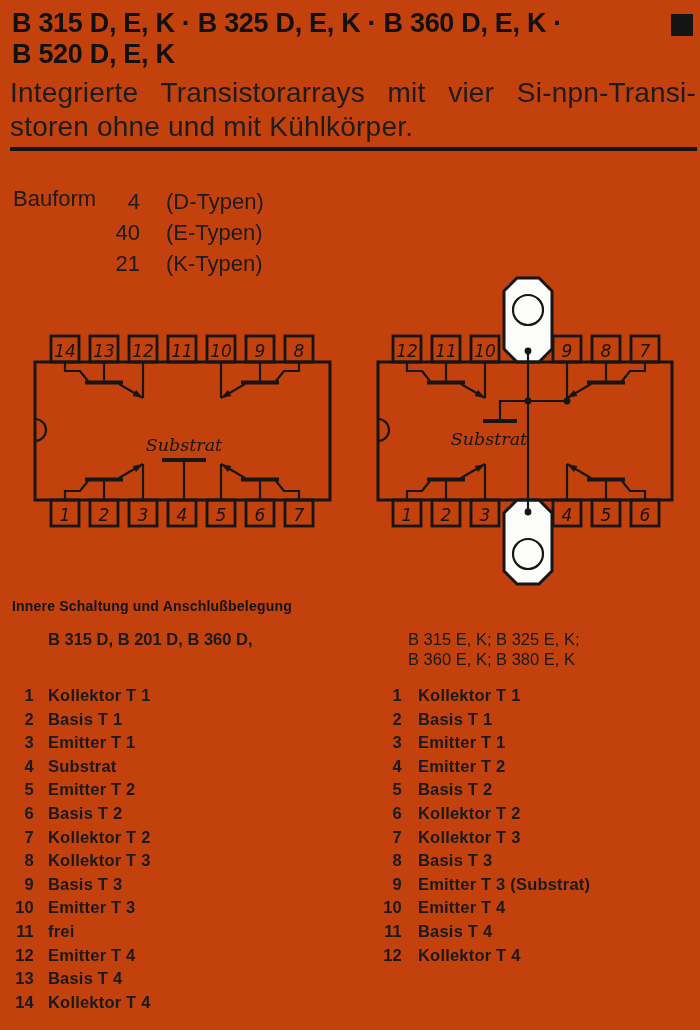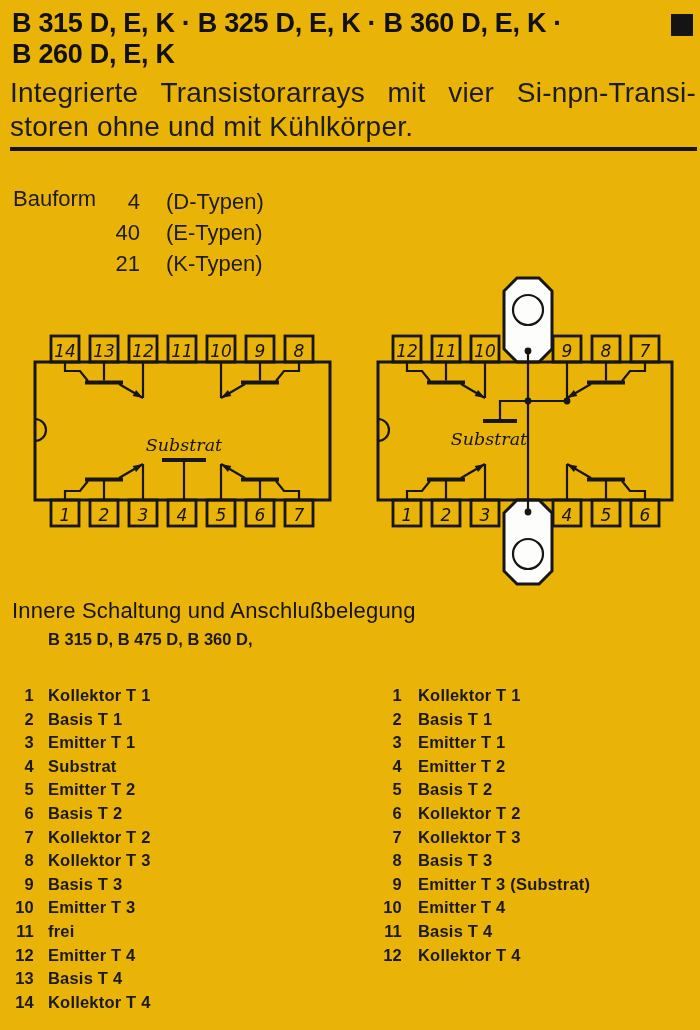--- a/index.html
+++ b/index.html
@@ -1,18 +1,18 @@
 <!DOCTYPE html>
 <html><head>
 <meta charset="utf-8">
 <style>
   html,body{margin:0;padding:0;background:#e8e8e6;}
   .page{
     position:relative;width:700px;height:1030px;margin:0 auto;
-    background:#eab308;color:#161616;overflow:hidden;
+    background:#c2410c;color:#161616;overflow:hidden;
     font-family:"Liberation Sans",sans-serif;
   }
   
   .title{position:absolute;left:12px;top:8px;width:640px;
     font-size:27px;font-weight:700;letter-spacing:-0.3px;line-height:31px;color:#111;}
   .corner-square{position:absolute;left:671px;top:14px;width:22px;height:22px;background:#141414;}
   .subtitle{position:absolute;left:10px;top:76px;width:686px;
     font-size:28px;line-height:34px;color:#1c1c1c;letter-spacing:0.2px;}
   .subtitle .just{text-align:justify;text-align-last:justify;}
   .rule{position:absolute;left:10px;top:147px;width:687px;height:3.5px;background:#141414;}
@@ -21,21 +21,21 @@
   .bf-rows{position:absolute;left:108px;top:186px;font-size:22px;color:#1c1c1c;line-height:31px;}
   .bf-row{display:flex;}
   .bf-num{display:inline-block;width:32px;text-align:right;}
   .bf-type{margin-left:26px;}
   
   .diagram-svg{position:absolute;left:0;top:270px;}
   .pin-num-text{font-family:"DejaVu Sans","Liberation Sans",sans-serif;font-style:italic;
     font-size:17px;font-weight:500;fill:#161616;}
   .substrat-text{font-family:"DejaVu Serif",serif;font-style:italic;font-size:17.5px;fill:#161616;}
   
-  .section-heading{position:absolute;left:12px;top:598px;font-size:22px;font-weight:400;
+  .section-heading{position:absolute;left:12px;top:598px;font-size:14px;font-weight:700;
     letter-spacing:0.2px;color:#141414;}
   .col-header{position:absolute;top:629px;font-size:16.5px;line-height:20px;color:#1a1a1a;}
   .col-header.left{left:48px;font-weight:700;}
   .col-header.right{left:408px;font-weight:400;}
   .pin-list{position:absolute;top:684px;font-size:16.5px;font-weight:700;color:#1a1a1a;
     line-height:23.6px;letter-spacing:0.2px;}
   .pin-list.left{left:12px;}
   .pin-list.right{left:374px;}
   .pin-row{display:flex;}
   .pin-list.left .pin-num{display:inline-block;width:22px;text-align:right;}
@@ -50,21 +50,21 @@
   svg .dot{fill:#161616;stroke:none;}
   svg .arr{fill:#161616;stroke:none;}
 </style>
 </head>
 <body>
 
 <div class="page">
 
   <div class="title">
     <div>B 315 D, E, K · B 325 D, E, K · B 360 D, E, K ·</div>
-    <div>B 260 D, E, K</div>
+    <div>B 520 D, E, K</div>
   </div>
   <div class="corner-square"></div>
 
   <div class="subtitle">
     <div class="just">Integrierte Transistorarrays mit vier Si-npn-Transi-</div>
     <div>storen ohne und mit Kühlkörper.</div>
   </div>
   <div class="rule"></div>
 
   <div class="bf-label">Bauform</div>
@@ -255,21 +255,25 @@
         <path class="ln" d="M 591 208 L 567 194"></path>
         <path class="ln" d="M 567 230 L 567 194"></path>
         <polygon class="arr" points="567,194 573.9,201.9 577.3,196.1"></polygon>
       </g>
     </g>
   </svg>
 
   <div class="section-heading">Innere Schaltung und Anschlußbelegung</div>
 
   <div class="col-header left">
-    <div>B 315 D, B 475 D, B 360 D,</div>
+    <div>B 315 D, B 201 D, B 360 D,</div>
+  </div>
+  <div class="col-header right">
+    <div>B 315 E, K; B 325 E, K;</div>
+    <div>B 360 E, K; B 380 E, K</div>
   </div>
 
   <div class="pin-list left">
     <div class="pin-row">
         <span class="pin-num">1</span>
         <span class="pin-label">Kollektor T 1</span>
       </div>
     <div class="pin-row">
         <span class="pin-num">2</span>
         <span class="pin-label">Basis T 1</span>

